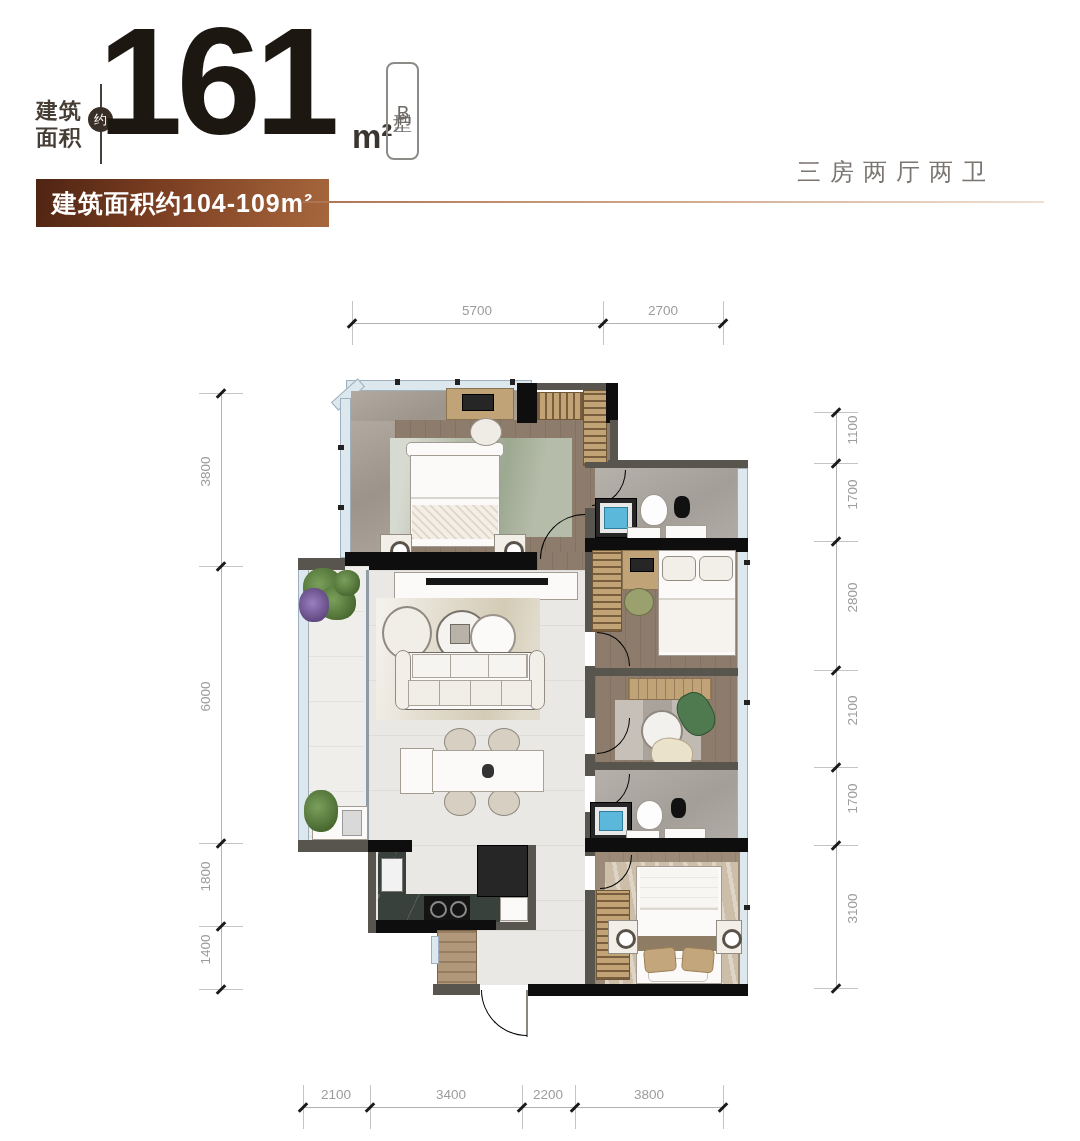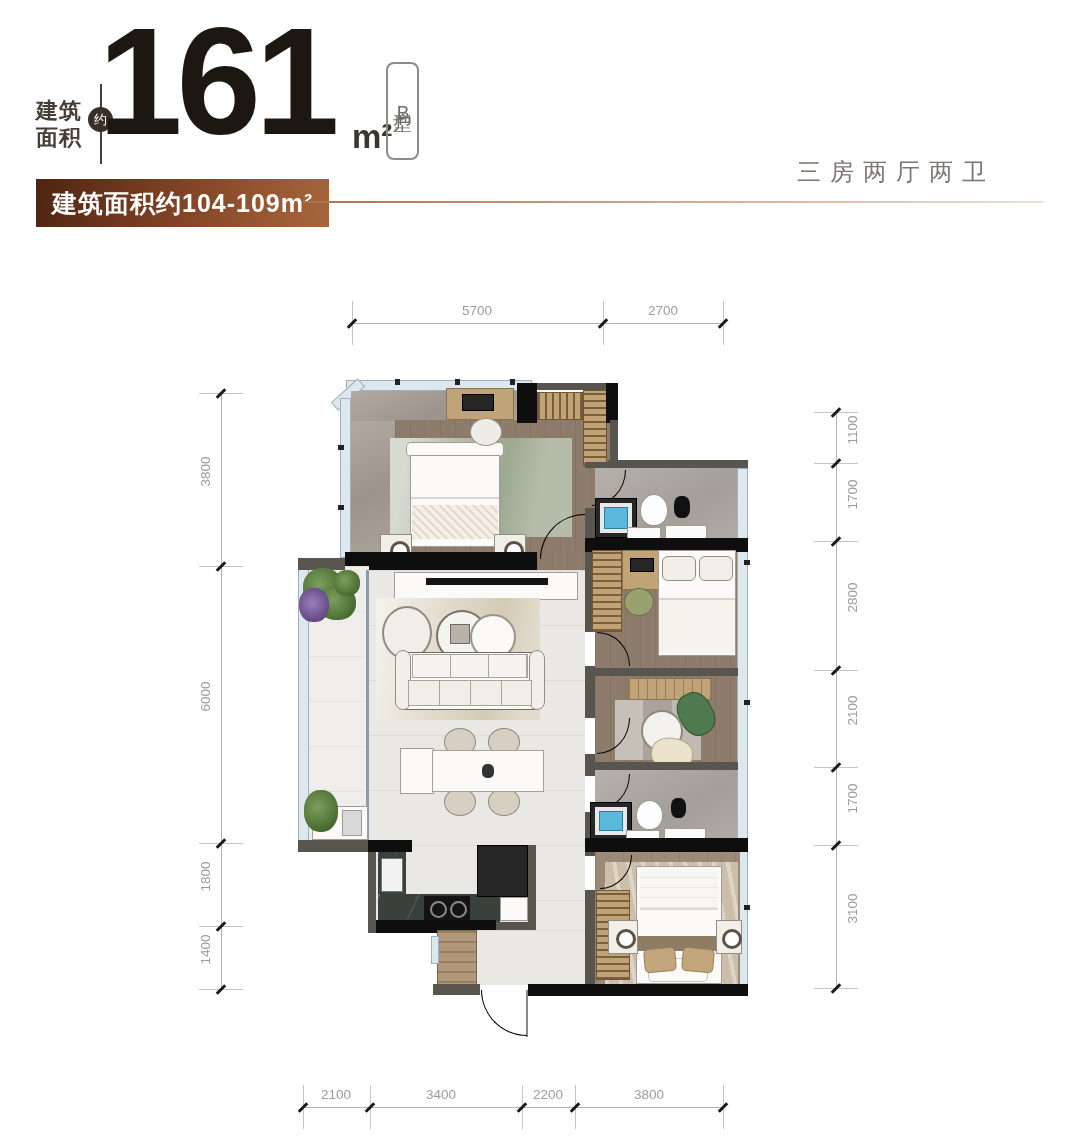--- a/index.html
+++ b/index.html
@@ -253,21 +253,21 @@
     <div class="abs dim-tick" style="left: 297px; top: 1106px; transform: rotate(-45deg);"></div>
     <div class="abs dim-ext" style="left: 370px; top: 1085px; width: 1px; height: 44px;"></div>
     <div class="abs dim-tick" style="left: 364px; top: 1106px; transform: rotate(-45deg);"></div>
     <div class="abs dim-ext" style="left: 522px; top: 1085px; width: 1px; height: 44px;"></div>
     <div class="abs dim-tick" style="left: 516px; top: 1106px; transform: rotate(-45deg);"></div>
     <div class="abs dim-ext" style="left: 575px; top: 1085px; width: 1px; height: 44px;"></div>
     <div class="abs dim-tick" style="left: 569px; top: 1106px; transform: rotate(-45deg);"></div>
     <div class="abs dim-ext" style="left: 723px; top: 1085px; width: 1px; height: 44px;"></div>
     <div class="abs dim-tick" style="left: 717px; top: 1106px; transform: rotate(-45deg);"></div>
     <div class="abs dim-label" style="left: 316px; top: 1087px; width: 40px; text-align: center;">2100</div>
-    <div class="abs dim-label" style="left: 426px; top: 1087px; width: 40px; text-align: left;">3400</div>
+    <div class="abs dim-label" style="left: 426px; top: 1087px; width: 40px; text-align: right;">3400</div>
     <div class="abs dim-label" style="left: 528px; top: 1087px; width: 40px; text-align: center;">2200</div>
     <div class="abs dim-label" style="left: 629px; top: 1087px; width: 40px; text-align: center;">3800</div>
     <div class="abs dim-line" style="left: 221px; top: 393px; width: 1px; height: 596px;"></div>
     <div class="abs dim-ext" style="left: 199px; top: 393px; width: 44px; height: 1px;"></div>
     <div class="abs dim-tick" style="left: 215px; top: 392px; transform: rotate(-45deg);"></div>
     <div class="abs dim-ext" style="left: 199px; top: 566px; width: 44px; height: 1px;"></div>
     <div class="abs dim-tick" style="left: 215px; top: 565px; transform: rotate(-45deg);"></div>
     <div class="abs dim-ext" style="left: 199px; top: 843px; width: 44px; height: 1px;"></div>
     <div class="abs dim-tick" style="left: 215px; top: 842px; transform: rotate(-45deg);"></div>
     <div class="abs dim-ext" style="left: 199px; top: 926px; width: 44px; height: 1px;"></div>

